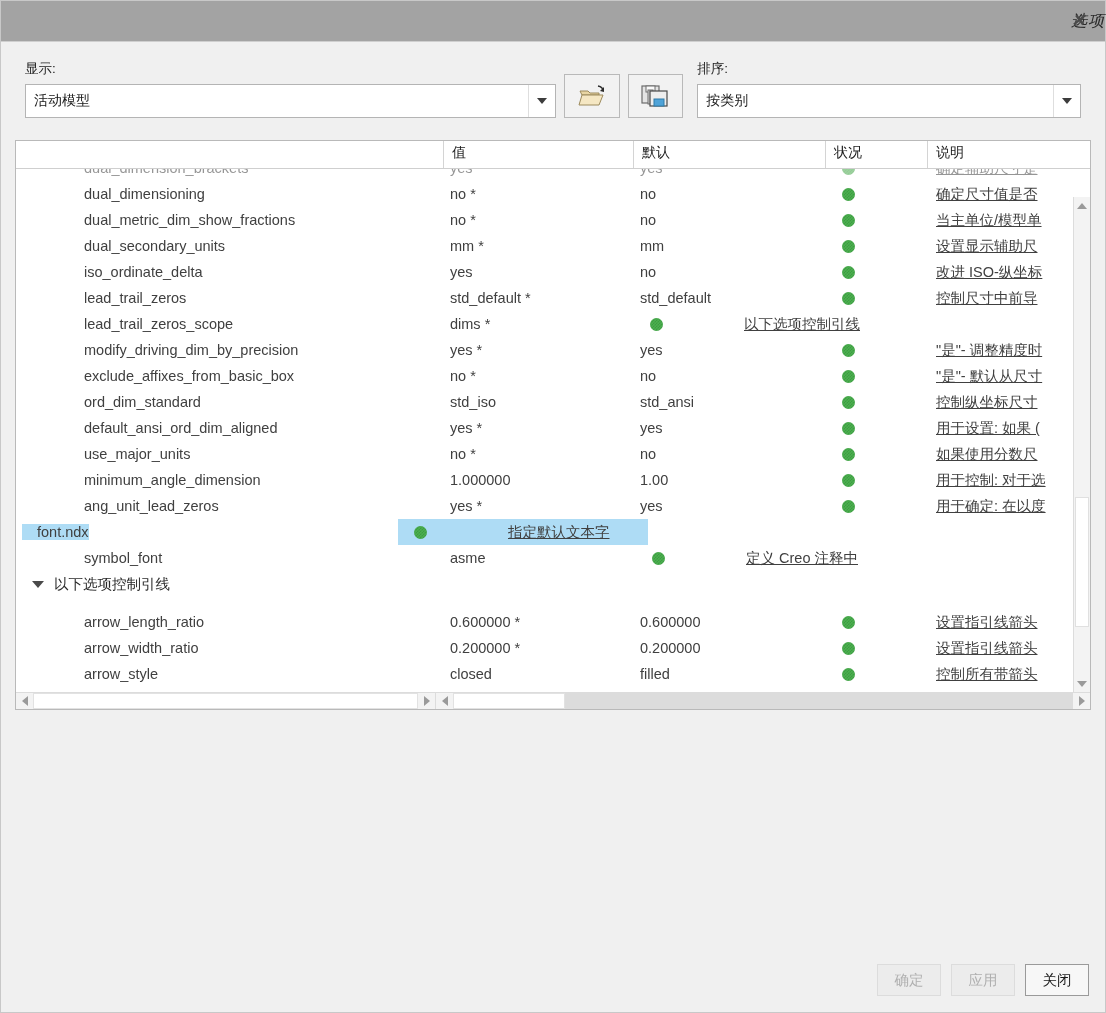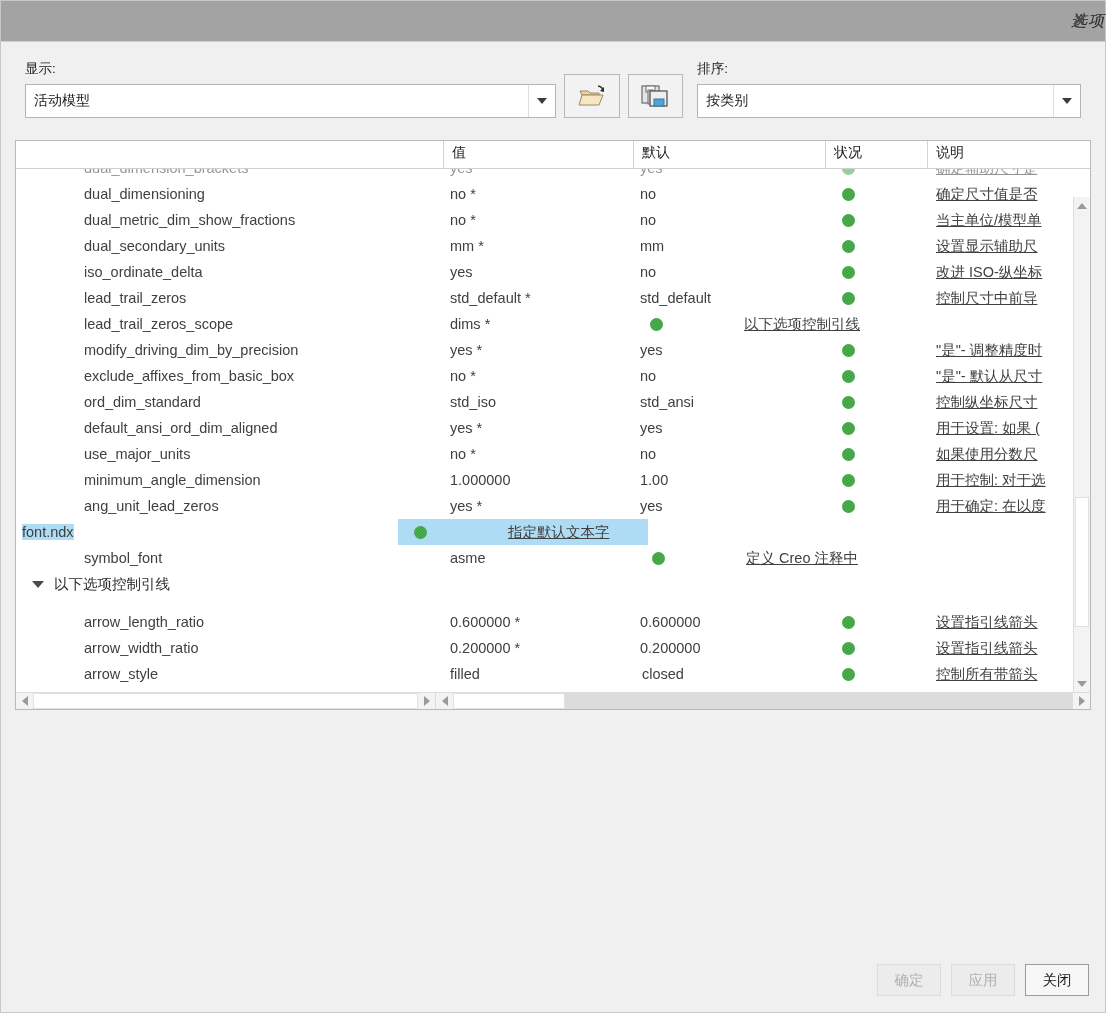--- a/index.html
+++ b/index.html
@@ -102,21 +102,21 @@
   .row .cell{
     box-sizing:border-box;white-space:nowrap;overflow:hidden;
     height:26px;line-height:26px;
   }
   .cell.name{width:428px;padding-left:8px;}
   .cell.name .nm{padding-left:60px;display:inline-block;}
   .cell.value{width:190px;padding-left:6px;}
   .cell.default{width:192px;padding-left:6px;}
   .cell.status{width:102px;display:flex;align-items:center;padding-left:16px;}
   .cell.desc{width:148px;padding-left:8px;text-decoration:underline;}
-  .hl{background:#aedcf5;}
+  .hl{background:#aedcf5;padding-left:15px;}
   .dot{
     width:13px;height:13px;border-radius:50%;
     background:#4caf50;
     background-image:linear-gradient(45deg,#3d9c41 25%,transparent 25%,transparent 75%,#3d9c41 75%),
                      linear-gradient(45deg,#3d9c41 25%,transparent 25%,transparent 75%,#3d9c41 75%);
     background-size:3px 3px;background-position:0 0,1.5px 1.5px;
     display:inline-block;
   }
   .grp{display:flex;height:26px;align-items:center;font-size:14.5px;color:#2a2a2a;}
   .grp .tri{
@@ -379,22 +379,22 @@
             <div class="cell name" style=""><span class="nm">arrow_width_ratio</span></div>
             <div class="cell value" style=""><span class="">0.200000 *</span></div>
             <div class="cell default" style="">0.200000</div>
             <div class="cell status" style="">
               <span class="dot"></span>
             </div>
             <div class="cell desc" style="">设置指引线箭头</div>
           </div>
           <div class="row">
             <div class="cell name" style=""><span class="nm">arrow_style</span></div>
+            <div class="cell value" style=""><span class="">closed</span></div>
             <div class="cell default" style="">filled</div>
-            <div class="cell value" style=""><span class="">closed</span></div>
             <div class="cell status" style="">
               <span class="dot"></span>
             </div>
             <div class="cell desc" style="">控制所有带箭头</div>
           </div>
           <div class="row">
             <div class="cell name" style=""><span class="nm">attach_sym_height_ratio</span></div>
             <div class="cell value" style=""><span class="">0.600000 *</span></div>
             <div class="cell default" style="">0.600000</div>
             <div class="cell status" style="">

